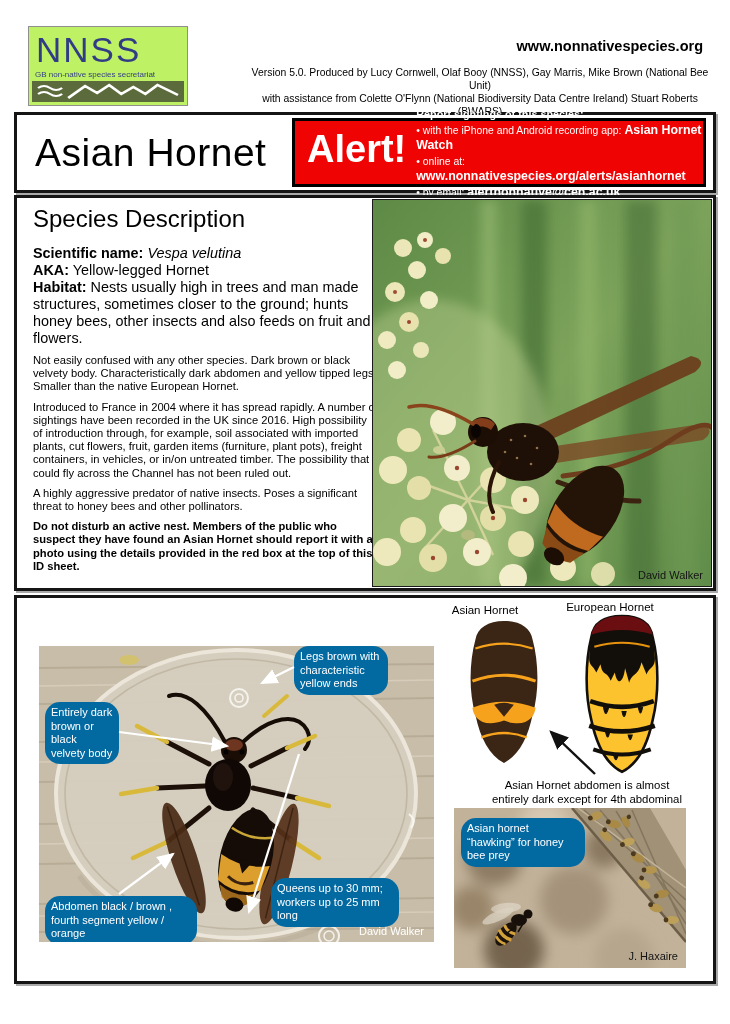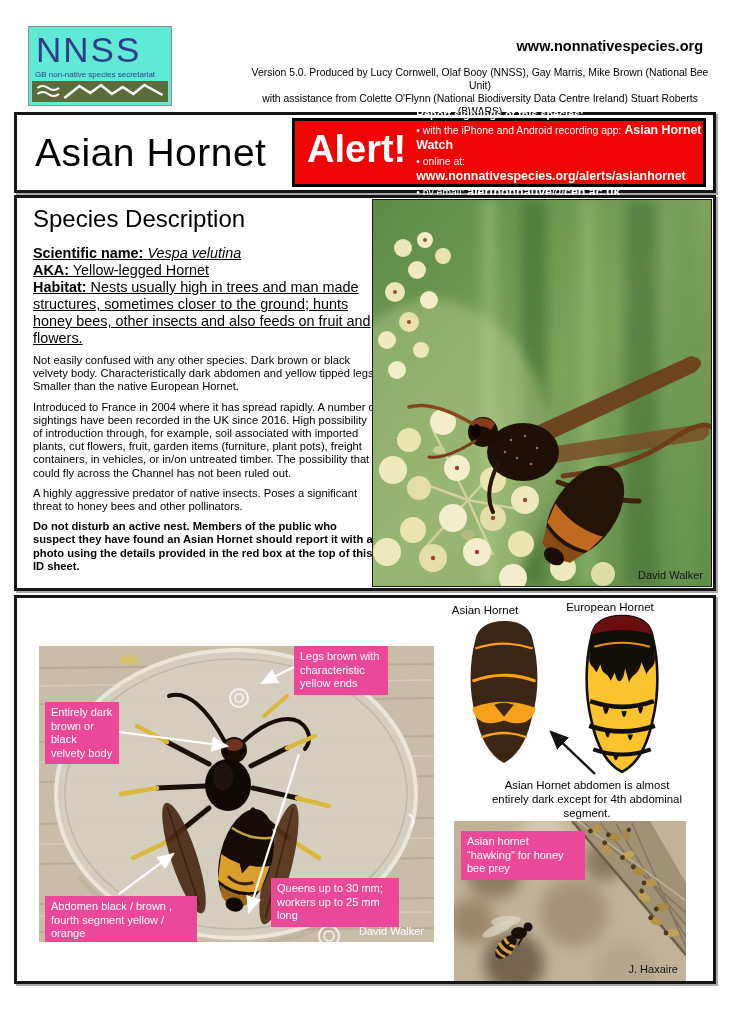--- a/index.html
+++ b/index.html
@@ -3,22 +3,22 @@
 <meta charset="utf-8">
 <style>
   * { margin:0; padding:0; box-sizing:border-box; }
   html,body { background:#ffffff; }
   .page {
     position:relative; width:730px; height:1024px; background:#ffffff;
     font-family:"Liberation Sans", sans-serif; color:#000; overflow:hidden;
   }
   
   .logo {
-    position:absolute; left:28px; top:26px; width:144px; height:80px;
-    background:#5eead4; border:1px solid #8f8f8f;
+    position:absolute; left:28px; top:26px; width:160px; height:80px;
+    background:#bef264; border:1px solid #8f8f8f;
   }
   .logo-acronym {
     font-size:35px; line-height:1; color:#323c86; letter-spacing:2px;
     margin:5px 0 0 7px; font-weight:normal;
   }
   .logo-sub { font-size:8px; color:#323c86; margin:3px 0 0 6px; white-space:nowrap; }
   .logo-band { position:absolute; left:3px; right:3px; bottom:3px; height:21px; }
   .site-url { position:absolute; top:38px; right:27px; font-size:14.5px; font-weight:bold; }
   .version { position:absolute; left:248px; right:18px; top:66px; text-align:center;
     font-size:10.4px; line-height:13px; }
@@ -32,50 +32,50 @@
     font-size:39px; font-weight:normal; letter-spacing:0.5px; white-space:nowrap; }
   .alert-box { position:absolute; right:7px; top:3px; width:414px; height:69px;
     background:#f00303; border:3px solid #000; color:#fff; display:flex; align-items:center; }
   .alert-word { font-size:38px; font-weight:bold; padding:0 10px 6px 12px; }
   .alert-body { font-size:10.4px; line-height:15.5px; padding-top:2px; }
   .alert-heading { font-weight:bold; font-size:10.8px; }
   .alert-bullet .hl { font-weight:bold; font-size:12.4px; }
   
   .sd-text { position:absolute; left:16px; top:0; width:346px; }
   .section-heading { font-size:24px; font-weight:normal; margin-top:7px; }
-  .facts { margin-top:12px; font-size:14.4px; line-height:17px;text-decoration:underline; }
+  .facts { margin-top:12px; font-size:14.4px; line-height:17px; }
   .fact .lbl { font-weight:bold; }
   .fact .it { font-style:italic; }
   .para { margin-top:7px; font-size:11.2px; line-height:13.2px; }
   .warning { font-weight:bold; }
   .sd-photo { position:absolute; top:1px; right:1px; width:340px; height:388px;
     border:1px solid #1a1a1a; overflow:hidden; }
   .sd-photo svg, .kid-photo svg, .hawk-photo svg { display:block; width:100%; height:100%; }
   .credit { position:absolute; font-size:11px; white-space:nowrap; }
   .credit.dark { color:#141414; }
   .credit.white { color:#ffffff; }
   
   .kid-heading { position:absolute; left:15px; top:2px; }
   .kid-photo { position:absolute; left:22px; top:48px; width:395px; height:296px; overflow:hidden; }
-  .plabel { position:absolute; background:#ec4899; color:#fff; font-size:11px;
-    line-height:13.5px; padding:4px 6px; }
+  .plabel { position:absolute; background:#0369a1; color:#fff; font-size:11px;
+    line-height:13.5px; padding:4px 6px;border-radius:15px; }
   #plabel-legs { left:255px; top:0px; width:94px; }
   #plabel-body { left:6px; top:56px; width:74px; }
   #plabel-abdomen { left:6px; top:250px; width:152px; }
   #plabel-size { left:232px; top:232px; width:128px; }
   .arrow-overlay { position:absolute; left:0; top:0; width:100%; height:100%; pointer-events:none; }
   .dg-label { position:absolute; font-size:11.5px; text-align:center; width:110px; }
   #dg-label-asian { left:413px; top:6px; }
   #dg-label-euro { left:538px; top:3px;text-align:center; }
   #asian-svg { position:absolute; left:445px; top:20px; width:84px; height:148px; }
   #euro-svg { position:absolute; left:561px; top:15px; width:88px; height:162px; }
   #cmp-arrow { position:absolute; left:524px; top:126px; width:58px; height:54px; }
   .cmp-caption { position:absolute; left:468px; top:180px; width:204px; text-align:center;
     font-size:11.4px; line-height:14px; }
-  .hawk-photo { position:absolute; left:437px; top:210px; width:232px; height:160px; overflow:hidden;margin-top:13px; }
+  .hawk-photo { position:absolute; left:437px; top:210px; width:232px; height:160px; overflow:hidden; }
   #hawk-label { left:7px; top:10px; width:124px; }
 </style>
 </head>
 <body>
 
 <div class="page">
 
   <div class="logo">
     <div class="logo-acronym">NNSS</div>
     <div class="logo-sub">GB non-native species secretariat</div>

